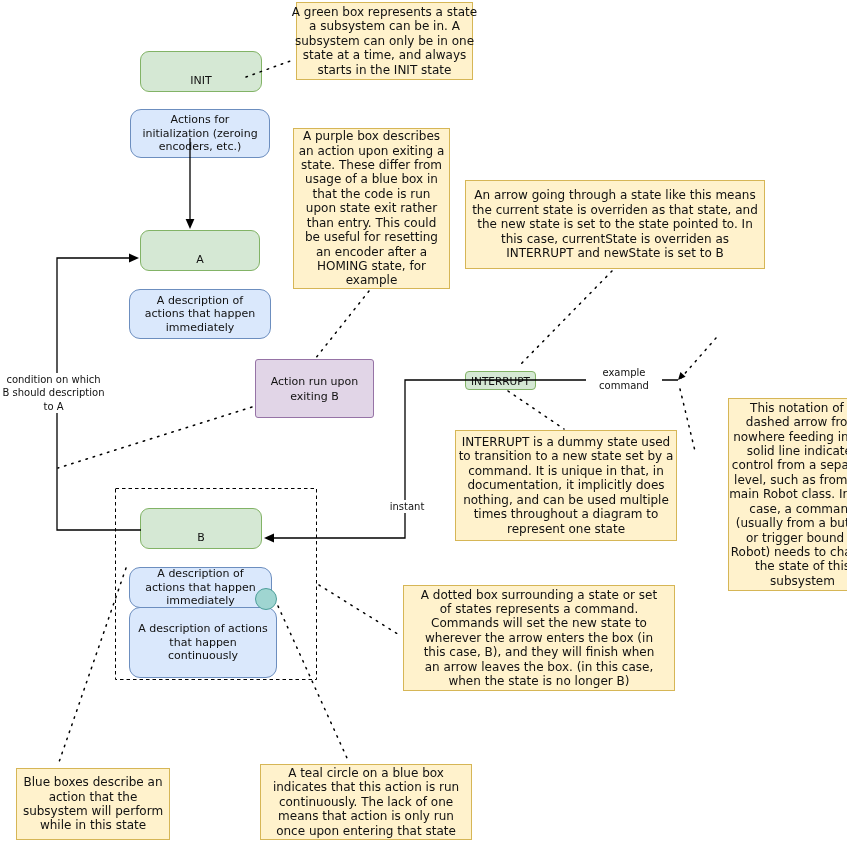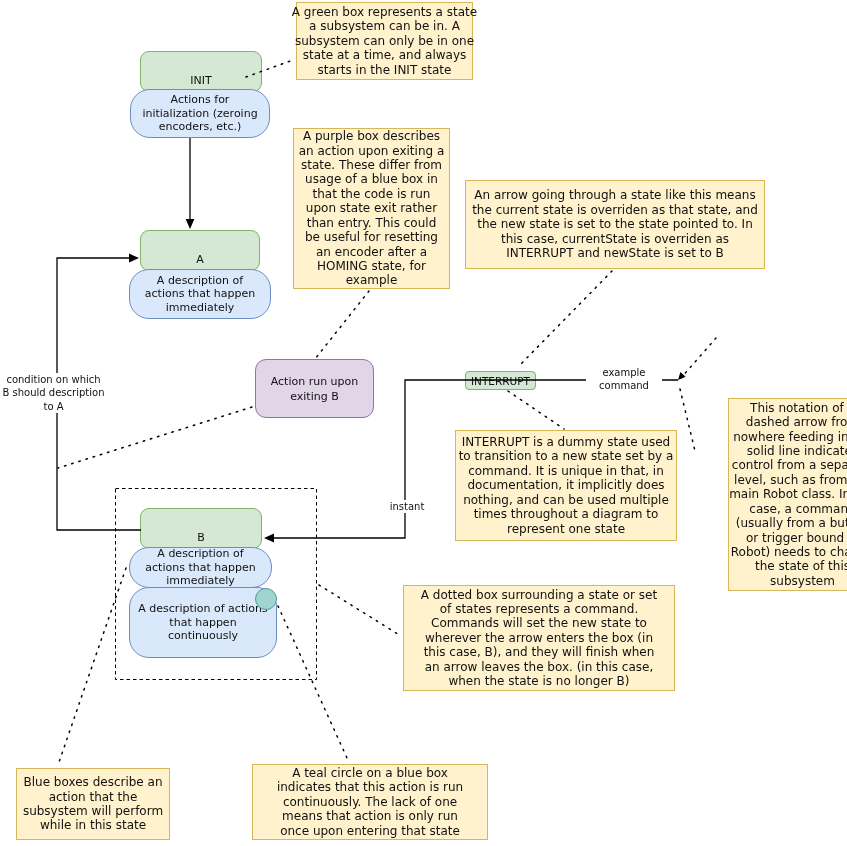--- a/index.html
+++ b/index.html
@@ -9,26 +9,26 @@
     overflow:hidden;
   }
   .abs { position:absolute; box-sizing:border-box; }
   .state {
     background:var(--state-fill); border:1px solid var(--state-border);
     border-radius:9px; display:flex; align-items:flex-end; justify-content:center;
     font-size:11px; padding-bottom:4px; z-index:1; white-space:pre; text-align:center;
   }
   .action {
     background:var(--action-fill); border:1px solid var(--action-border);
-    border-radius:20px; display:flex; align-items:center; justify-content:center;
-    font-size:11px; line-height:13.6px; text-align:center; white-space:pre; z-index:1;
+    border-radius:11px; display:flex; align-items:center; justify-content:center;
+    font-size:11px; line-height:13.6px; text-align:center; white-space:pre; z-index:1;margin-top:20px;
   }
   .exit-action {
     background:var(--exit-fill); border:1px solid var(--exit-border);
-    border-radius:11px; display:flex; align-items:center; justify-content:center;
+    border-radius:3px; display:flex; align-items:center; justify-content:center;
     font-size:11px; line-height:15px; text-align:center; white-space:pre; z-index:1;
   }
   .note {
     background:var(--note-fill); border:1px solid var(--note-border);
     display:flex; align-items:center; justify-content:center;
     font-size:12px; line-height:14.4px; text-align:center; white-space:pre;
     padding:1px 2px; z-index:1;
   }
   .mini-state {
     background:var(--state-fill); border:1px solid var(--state-border);
@@ -119,21 +119,21 @@
 of states represents a command.
 Commands will set the new state to
 wherever the arrow enters the box (in
 this case, B), and they will finish when
 an arrow leaves the box. (in this case,
 when the state is no longer B)</div>
   <div class="abs note" style="left:16px;top:768px;width:154px;height:72px">Blue boxes describe an
 action that the
 subsystem will perform
 while in this state</div>
-  <div class="abs note" style="left:252px;top:764px;width:236px;height:76px">A teal circle on a blue box
+  <div class="abs note" style="left:260px;top:764px;width:212px;height:76px">A teal circle on a blue box
 indicates that this action is run
 continuously. The lack of one
 means that action is only run
 once upon entering that state</div>
 
   <svg id="lines" width="847" height="846">
 
     <rect x="115.5" y="488.5" width="201" height="191" fill="none" stroke="#000" stroke-width="1" stroke-dasharray="3.5 3"></rect>
 
     <path d="M190,138 L190,220" fill="none" stroke="#000" stroke-width="1.3"></path>

